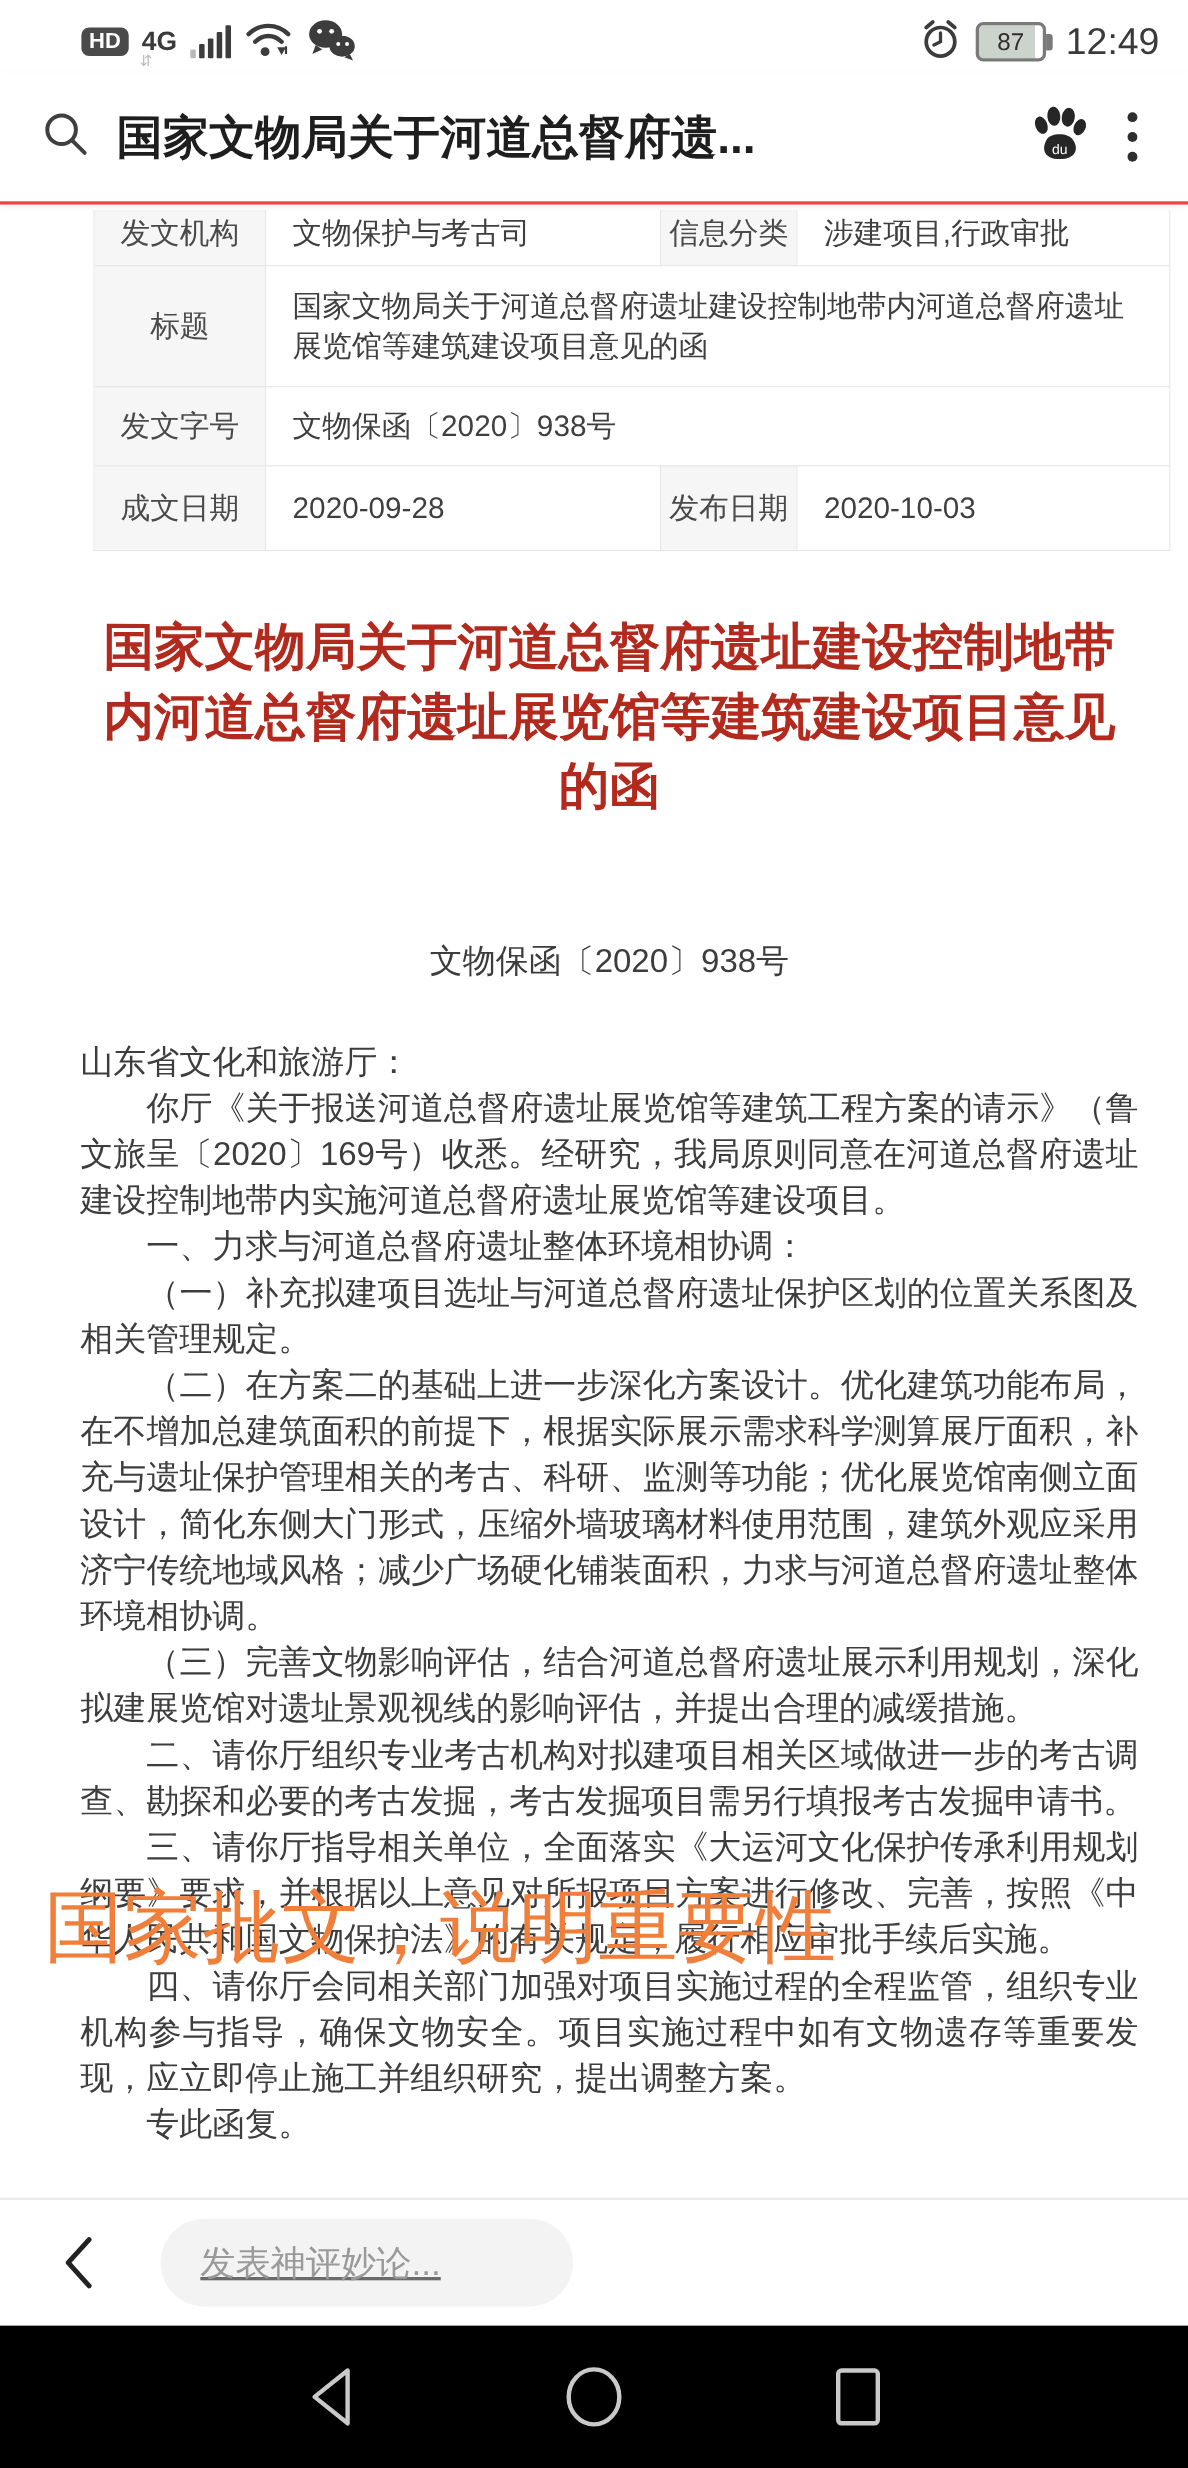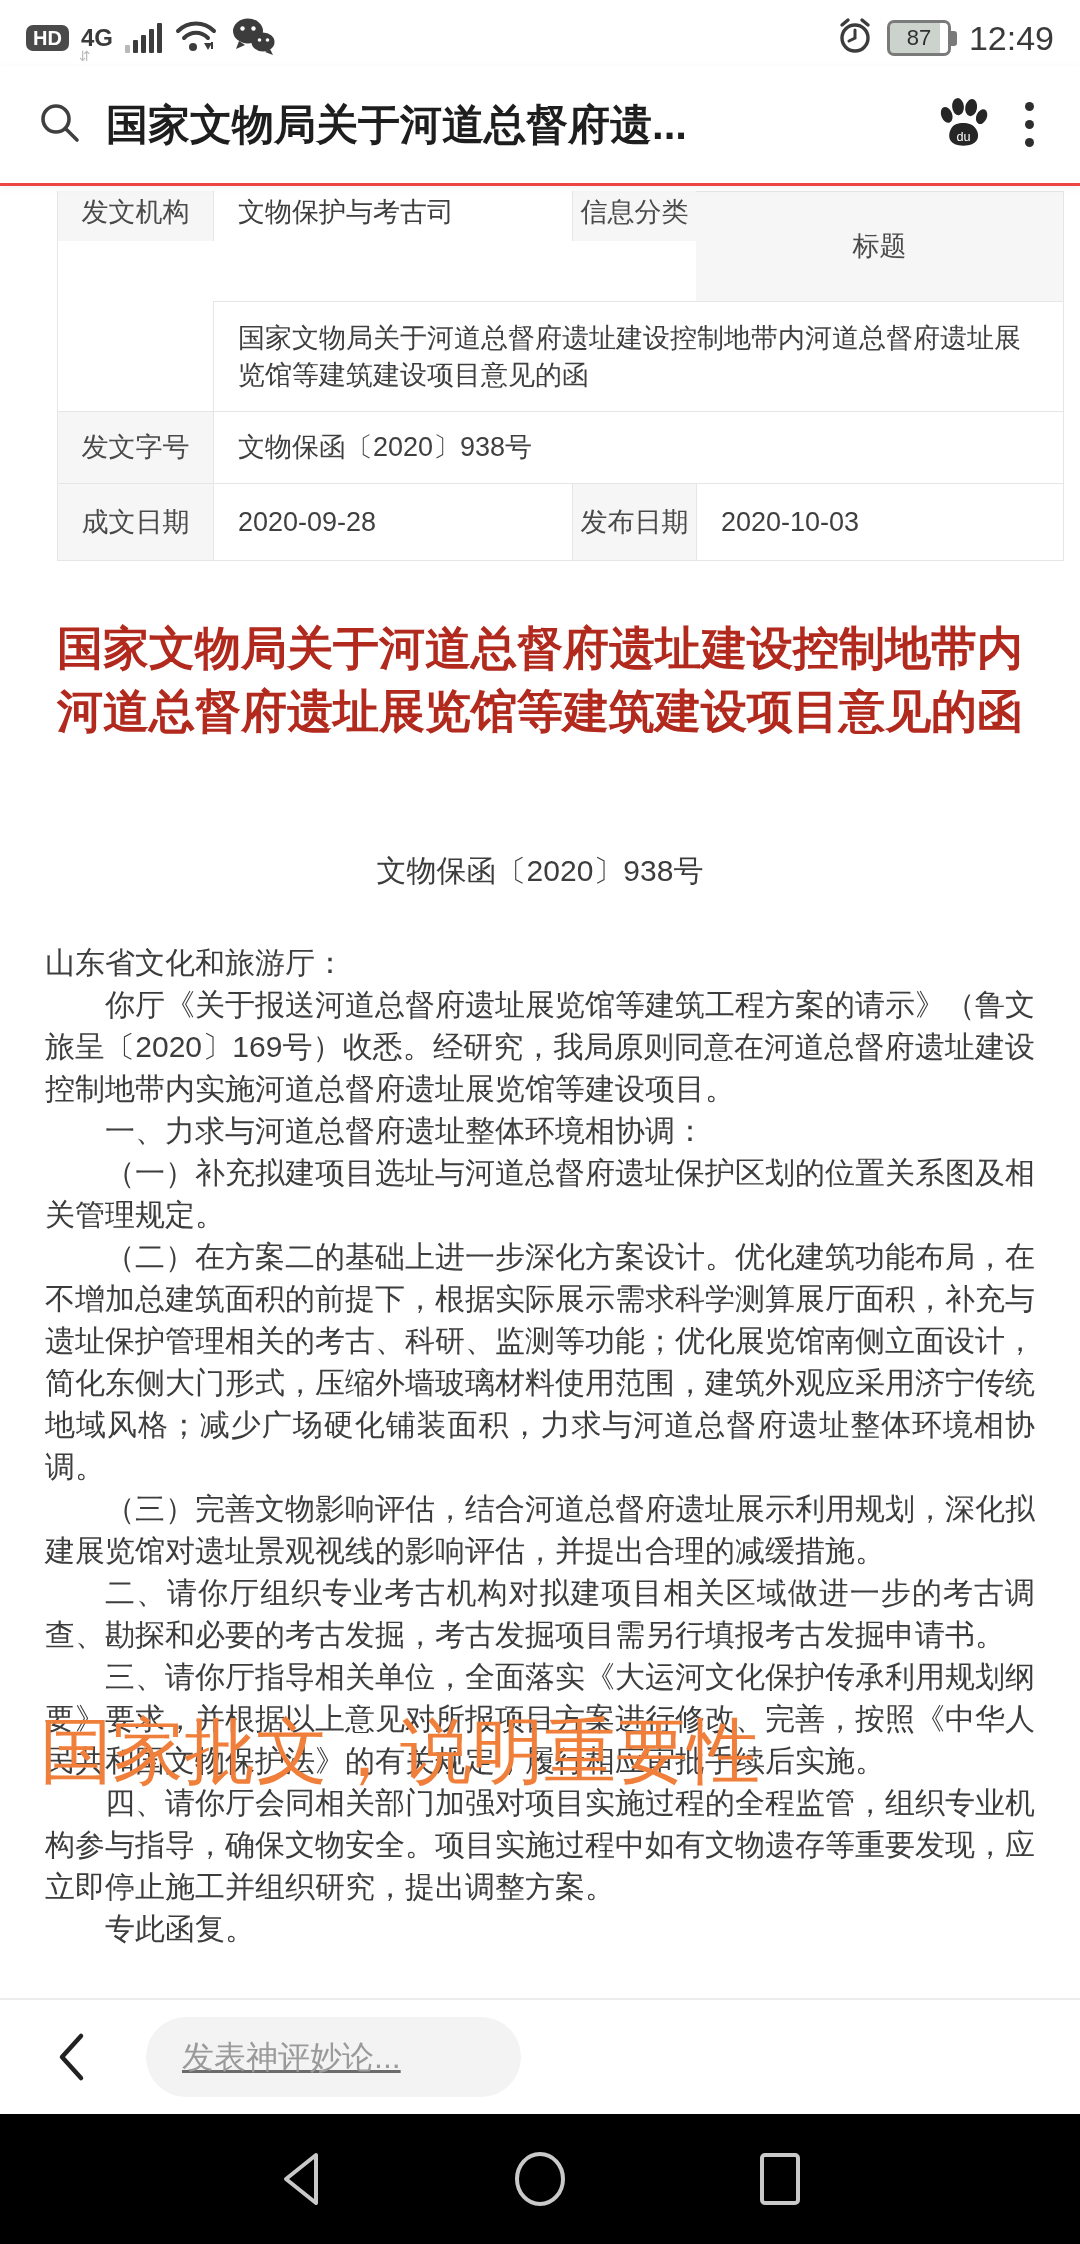--- a/index.html
+++ b/index.html
@@ -6,21 +6,21 @@
   * { box-sizing:border-box; }
   .screen {
     width:1080px; height:2244px; background:#fff; position:relative;
     display:flex; flex-direction:column; overflow:hidden;
     font-family:"Liberation Sans","DejaVu Sans",sans-serif;
     margin:0 auto;
   }
   
   .status-bar {
     height:66px; display:flex; align-items:center; justify-content:space-between;
-    padding:10px 26px 0 26px; color:#3a3a3a; flex:0 0 auto;
+    padding:10px 26px 0 26px; color:#3a3a3a; flex:0 0 auto;margin-left:48px;
   }
   .sb-left, .sb-right { display:flex; align-items:center; gap:12px; }
   .hd-badge { background:#4a4a4a; color:#fff; font-weight:700; font-size:20px;
     padding:3px 7px; border-radius:7px; line-height:1; }
   .net-4g { font-weight:700; font-size:24px; position:relative; }
   .net-4g small { position:absolute; left:-2px; bottom:-12px; font-size:14px; opacity:.35; font-weight:400;}
   .sig-bars { display:flex; align-items:flex-end; gap:3px; height:30px; }
   .sig-bars i { width:5px; background:#3c3c3c; border-radius:1px; display:block; }
   .sig-bars i:nth-child(1){height:8px;background:#b9b9b9;}
   .sig-bars i:nth-child(2){height:13px;}
@@ -38,21 +38,21 @@
   .search-bar {
     height:120px; display:flex; align-items:center; gap:22px; padding:0 36px;
     border-bottom:3px solid #ef4444; box-shadow:0 2px 8px rgba(0,0,0,.05);
     flex:0 0 auto; background:#fff; z-index:3;
   }
   .search-title { flex:1; font-size:42px; font-weight:600; color:#1e1e1e;
     white-space:nowrap; overflow:hidden; }
   .kebab { display:flex; flex-direction:column; gap:9px; padding:6px 10px; }
   .kebab i { width:9px; height:9px; border-radius:50%; background:#2e2e2e; display:block; }
   
-  .content { flex:1 1 auto; position:relative; background:#fff; overflow:hidden; }
+  .content { flex:1 1 auto; position:relative; background:#fff; overflow:hidden;padding-left:28px; }
   .doc-table {
     margin:5px 16px 0 57px; display:grid;
     grid-template-columns:155px 359px 124px 1fr;
     border:1px solid #e6e6e6; border-top:none;
     font-size:27px;
   }
   .tcell { padding:8px 18px 8px 24px; display:flex; align-items:center; color:#3f3f3f; line-height:37px;}
   .tlabel { background:#f6f6f6; justify-content:center; color:#4a4a4a; padding:8px 6px; text-align:center;}
   .bt { border-top:1px solid #e6e6e6; }
   .bl { border-left:1px solid #e6e6e6; }
@@ -179,20 +179,21 @@
       </span>
   </div>
 
   <div class="content">
 
     <div class="doc-table">
 
       <div class="tcell tlabel h1">发文机构</div>
       <div class="tcell h1 bl">文物保护与考古司</div>
       <div class="tcell tlabel h1 bl">信息分类</div>
+      <div class="tcell h1 bl">涉建项目,行政审批</div>
 
       <div class="tcell tlabel h2 bt">标题</div>
       <div class="tcell h2 bt bl span3">国家文物局关于河道总督府遗址建设控制地带内河道总督府遗址展览馆等建筑建设项目意见的函</div>
 
       <div class="tcell tlabel h3 bt">发文字号</div>
       <div class="tcell h3 bt bl span3">文物保函〔2020〕938号</div>
 
       <div class="tcell tlabel h4 bt">成文日期</div>
       <div class="tcell h4 bt bl">2020-09-28</div>
       <div class="tcell tlabel h4 bt bl">发布日期</div>

